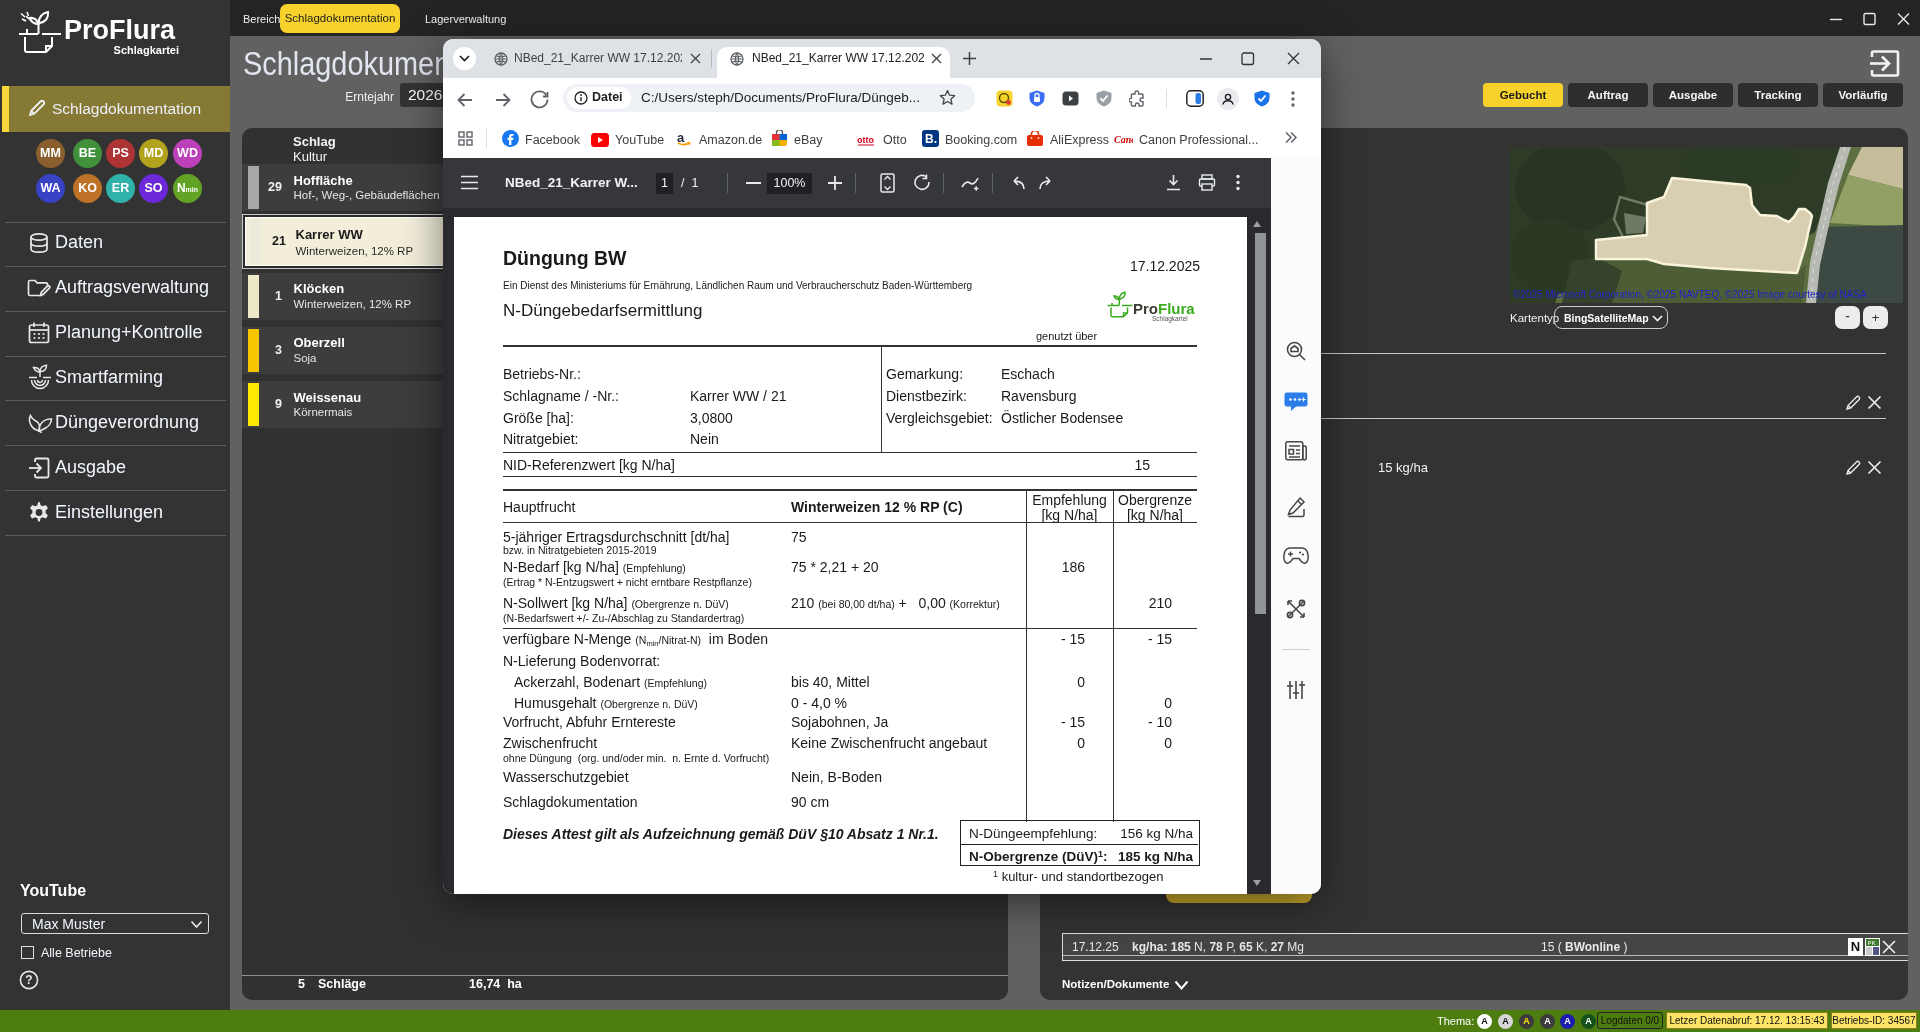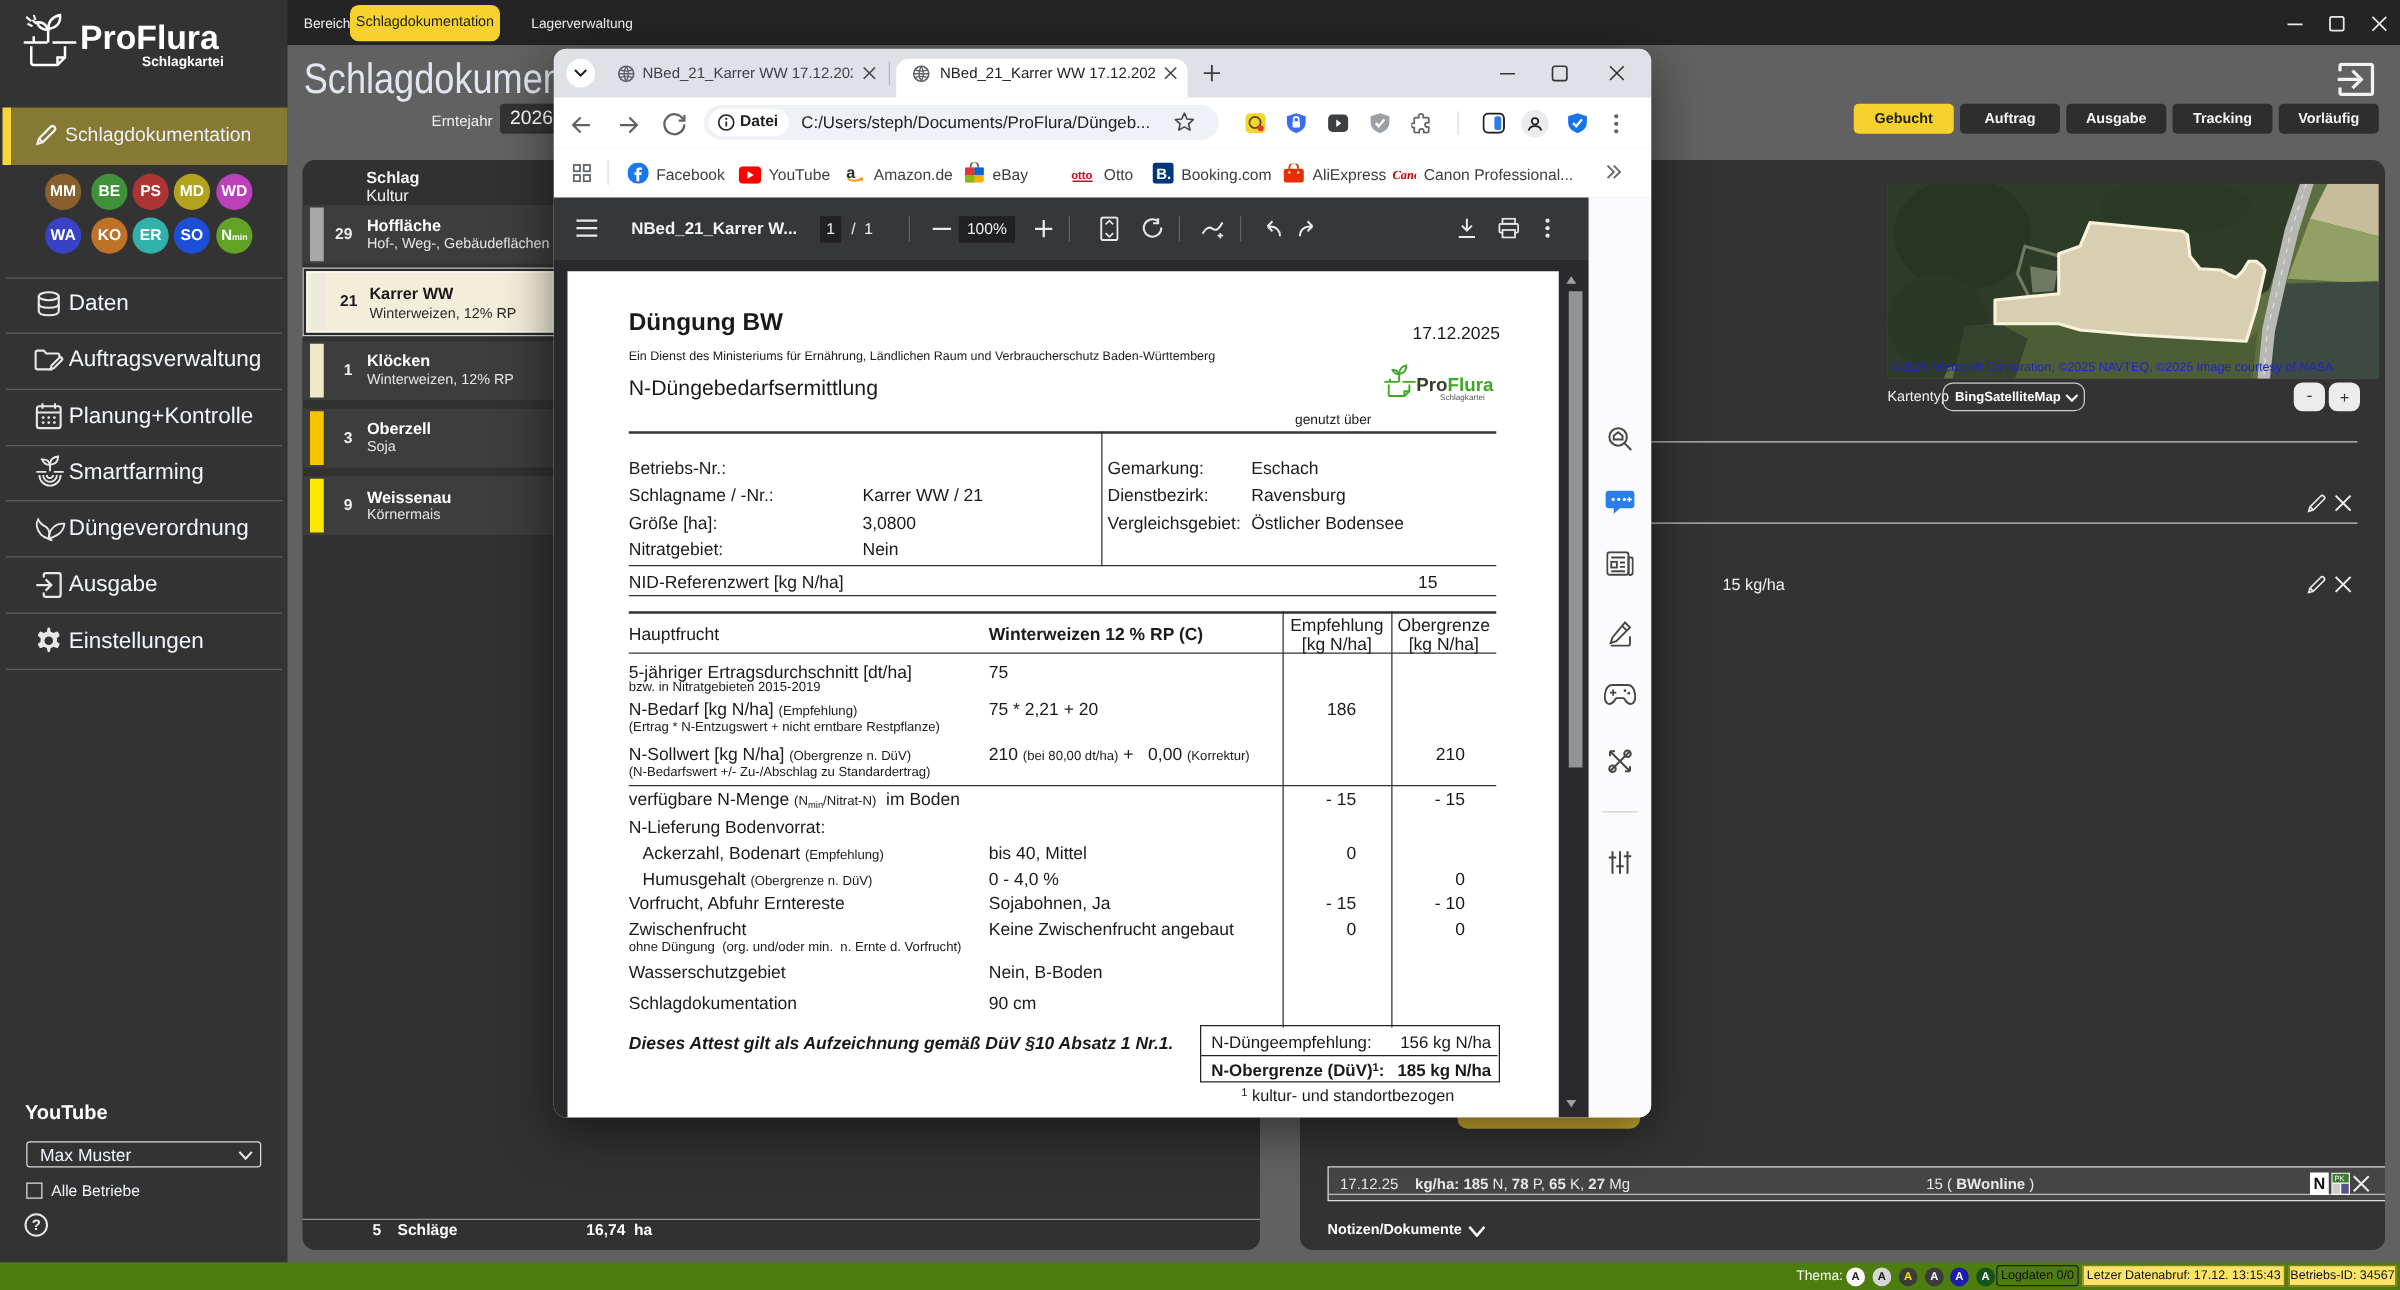--- a/index.html
+++ b/index.html
@@ -72,21 +72,21 @@
   <div class="abs" style="left:52px;top:100px;color:#eef0fb;font-size:15.5px;">Schlagdokumentation</div>
 
   <div class="circ" style="left:36px;top:139px;background:#8a5f2e;">MM</div>
   <div class="circ" style="left:73px;top:139px;background:#41913a;">BE</div>
   <div class="circ" style="left:106px;top:139px;background:#ac3434;">PS</div>
   <div class="circ" style="left:139px;top:139px;background:#b3a21e;">MD</div>
   <div class="circ" style="left:173px;top:139px;background:#bb40ba;">WD</div>
   <div class="circ" style="left:36px;top:174px;background:#3842c4;">WA</div>
   <div class="circ" style="left:73px;top:174px;background:#bd7228;">KO</div>
   <div class="circ" style="left:106px;top:174px;background:#30b1a9;">ER</div>
-  <div class="circ" style="left:139px;top:174px;background:#1d4ed8;">SO</div>
+  <div class="circ" style="left:139px;top:174px;background:#6d28d9;">SO</div>
   <div class="circ" style="left:173px;top:174px;background:#62a224;font-size:12px;">N<span style="font-size:7px;">min</span></div>
 
   <div class="msep" style="top:222px;"></div>
   <div class="mico" style="top:231px;">
       <svg width="24" height="24" viewBox="0 0 24 24">
         <g fill="none" stroke="#e8e8e8" stroke-width="1.7">
           <ellipse cx="12" cy="6" rx="8" ry="3.2"></ellipse>
           <path d="M4 6 L4 12 Q4 15.2 12 15.2 Q20 15.2 20 12 L20 6"></path>
           <path d="M4 12 L4 18 Q4 21.2 12 21.2 Q20 21.2 20 18 L20 12"></path>
         </g>

